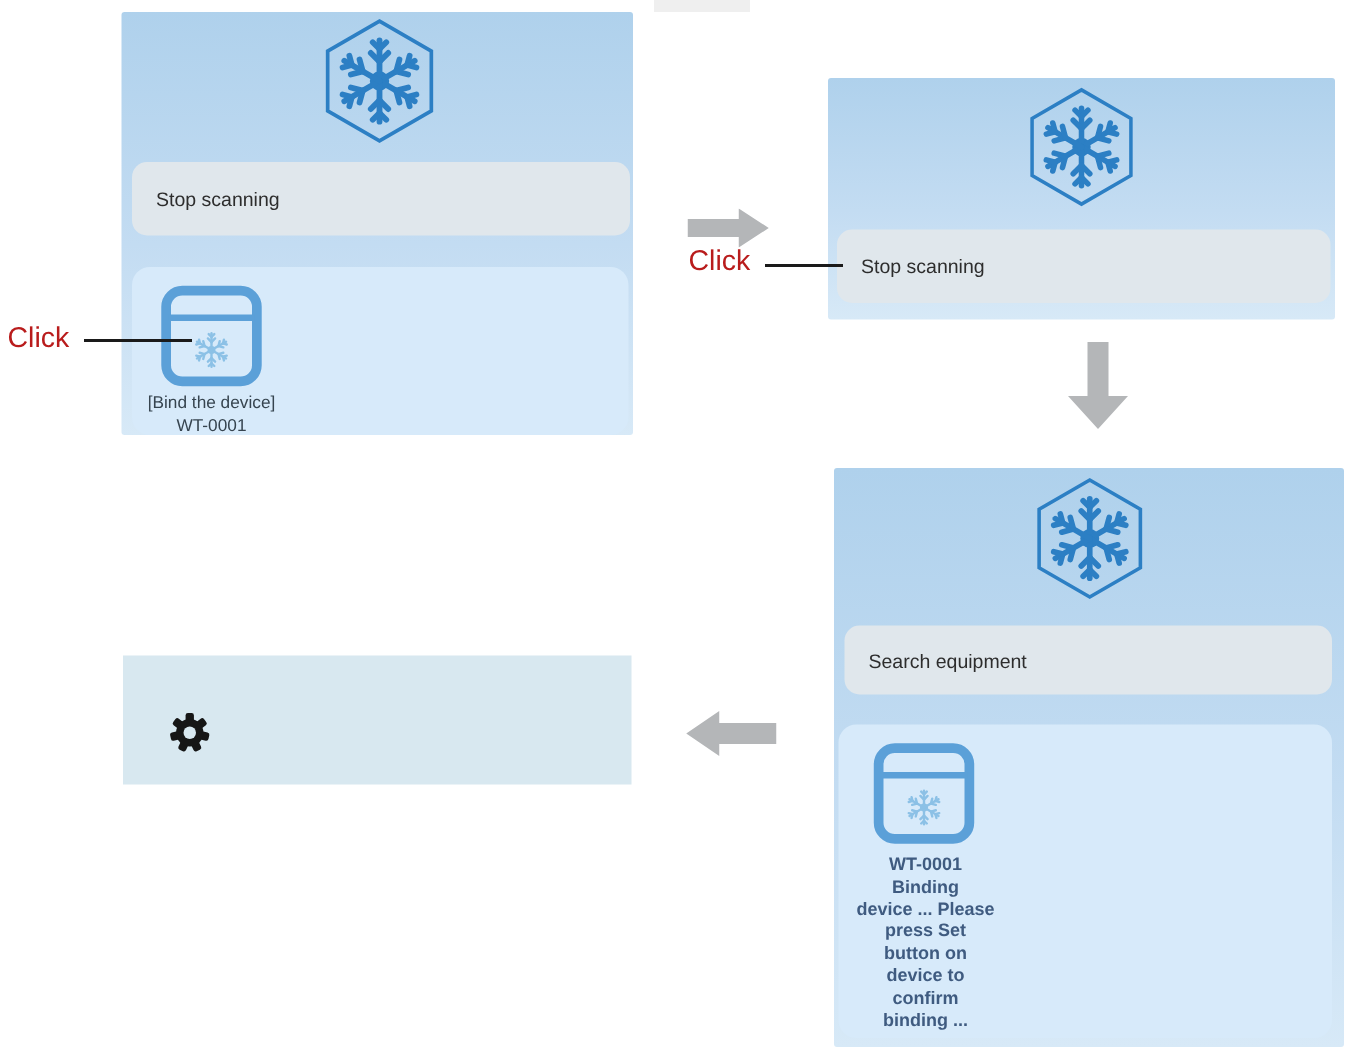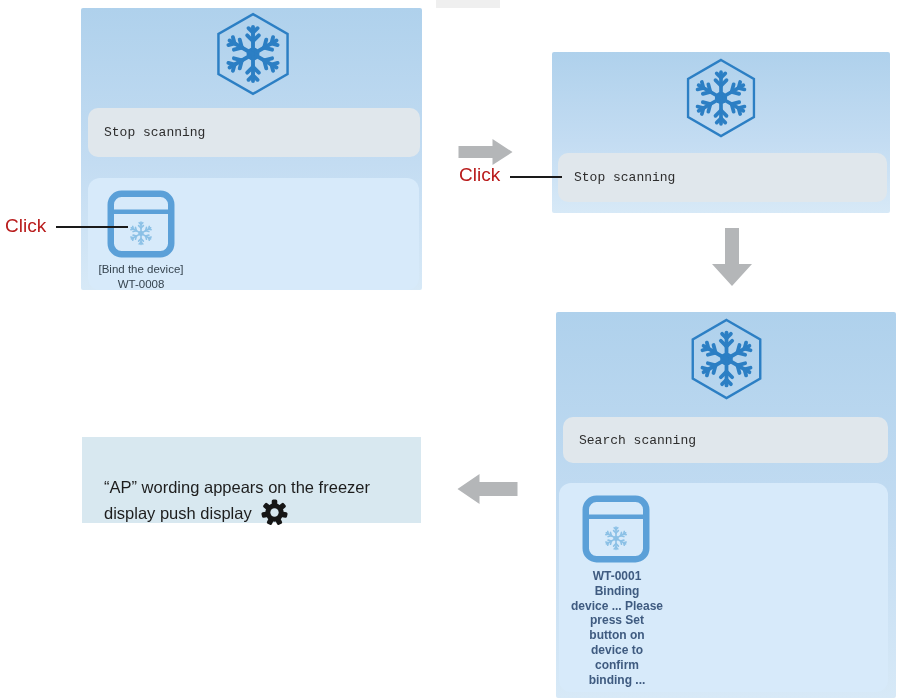--- a/index.html
+++ b/index.html
@@ -8,21 +8,21 @@
   .panel{position:absolute;background:linear-gradient(180deg,#afd1ec 0%,#c3dcf2 55%,#d7e9f7 100%);
          border-radius:2px;}
   #panel1{left:81px;top:8px;width:341px;height:282px;}
   #panel2{left:552px;top:52px;width:338px;height:161px;}
   #panel3{left:556px;top:312px;width:340px;height:386px;}
   .hexsnow{position:absolute;color:#2c7fc4;}
   #hex1{left:133px;top:3px;width:78px;height:86px;}
   #hex2{left:131px;top:5px;width:76px;height:82px;}
   #hex3{left:132px;top:5px;width:77px;height:84px;}
   .scanbtn{position:absolute;background:#e0e7ec;border-radius:10px;display:flex;align-items:center;
-           padding:0 16px;box-sizing:border-box;font-size:13px;color:#2d2d2d;cursor:pointer;font-family:Liberation Mono, monospace;}
+           padding:0 16px;box-sizing:border-box;font-size:13px;color:#2d2d2d;cursor:pointer;}
   #btn1{left:7px;top:100px;width:332px;height:49px;}
   #btn2{left:6px;top:101px;width:329px;height:49px;}
   #btn3{left:7px;top:105px;width:325px;height:46px;}
   .card{position:absolute;background:#d7eafa;border-radius:12px;cursor:pointer;}
   #card1{left:7px;top:170px;width:331px;height:112px;}
   #card3{left:3px;top:171px;width:329px;height:209px;}
   .freezer{position:absolute;color:#5ba0d8;}
   #freezer1{left:17px;top:10px;width:72px;height:72px;}
   #freezer3{left:21px;top:10px;width:72px;height:72px;}
   .devlabel{position:absolute;text-align:center;white-space:pre-line;}
@@ -102,39 +102,39 @@
       <use href="#hexsnow-shape"></use>
     </svg>
     <div class="scanbtn" id="btn1">
       <span>Stop scanning</span>
     </div>
     <div class="card" id="card1">
       <svg class="freezer" id="freezer1" viewBox="-50 -50 100 100">
         <use href="#freezer-shape"></use>
       </svg>
       <div class="devlabel" id="devlabel1">[Bind the device]
-WT-0008</div>
+WT-0001</div>
     </div>
   </div>
 
   <div class="panel" id="panel2">
     <svg class="hexsnow" id="hex2" viewBox="-50 -56 100 112">
       <use href="#hexsnow-shape"></use>
     </svg>
     <div class="scanbtn" id="btn2">
       <span>Stop scanning</span>
     </div>
   </div>
 
   <div class="panel" id="panel3">
     <svg class="hexsnow" id="hex3" viewBox="-50 -56 100 112">
       <use href="#hexsnow-shape"></use>
     </svg>
     <div class="scanbtn" id="btn3">
-      <span>Search scanning</span>
+      <span>Search equipment</span>
     </div>
     <div class="card" id="card3">
       <svg class="freezer" id="freezer3" viewBox="-50 -50 100 100">
         <use href="#freezer-shape"></use>
       </svg>
       <div class="devlabel" id="devlabel3">WT-0001
 Binding
 device ... Please
 press Set
 button on
@@ -155,20 +155,19 @@
   </svg>
   <svg class="flowarrow" id="arrowD" viewBox="0 0 40 58">
     <polygon points="13,0 27,0 27,36 40,36 20,58 0,36 13,36" fill="currentColor"></polygon>
   </svg>
   <svg class="flowarrow" id="arrowL" viewBox="0 0 60 30">
     <polygon points="60,8 22,8 22,0 0,15 22,30 22,22 60,22" fill="currentColor"></polygon>
   </svg>
 
   <div id="notebox">
     <div class="notetext">
-      <span>“AP” wording appears on the freezer
-display push display</span><svg class="gear" viewBox="-34 -34 68 68">
+      <svg class="gear" viewBox="-34 -34 68 68">
           <use href="#gear-shape"></use>
         </svg>
     </div>
   </div>
 
 </div>
 
 </body></html>

